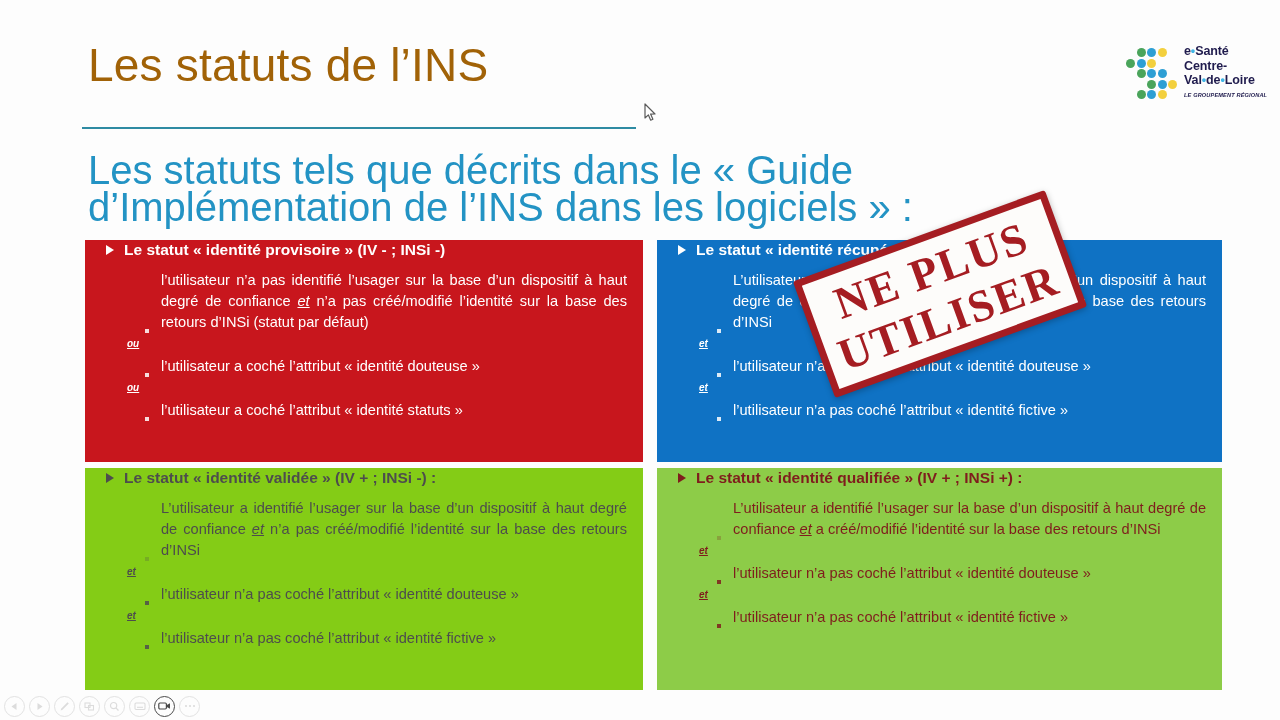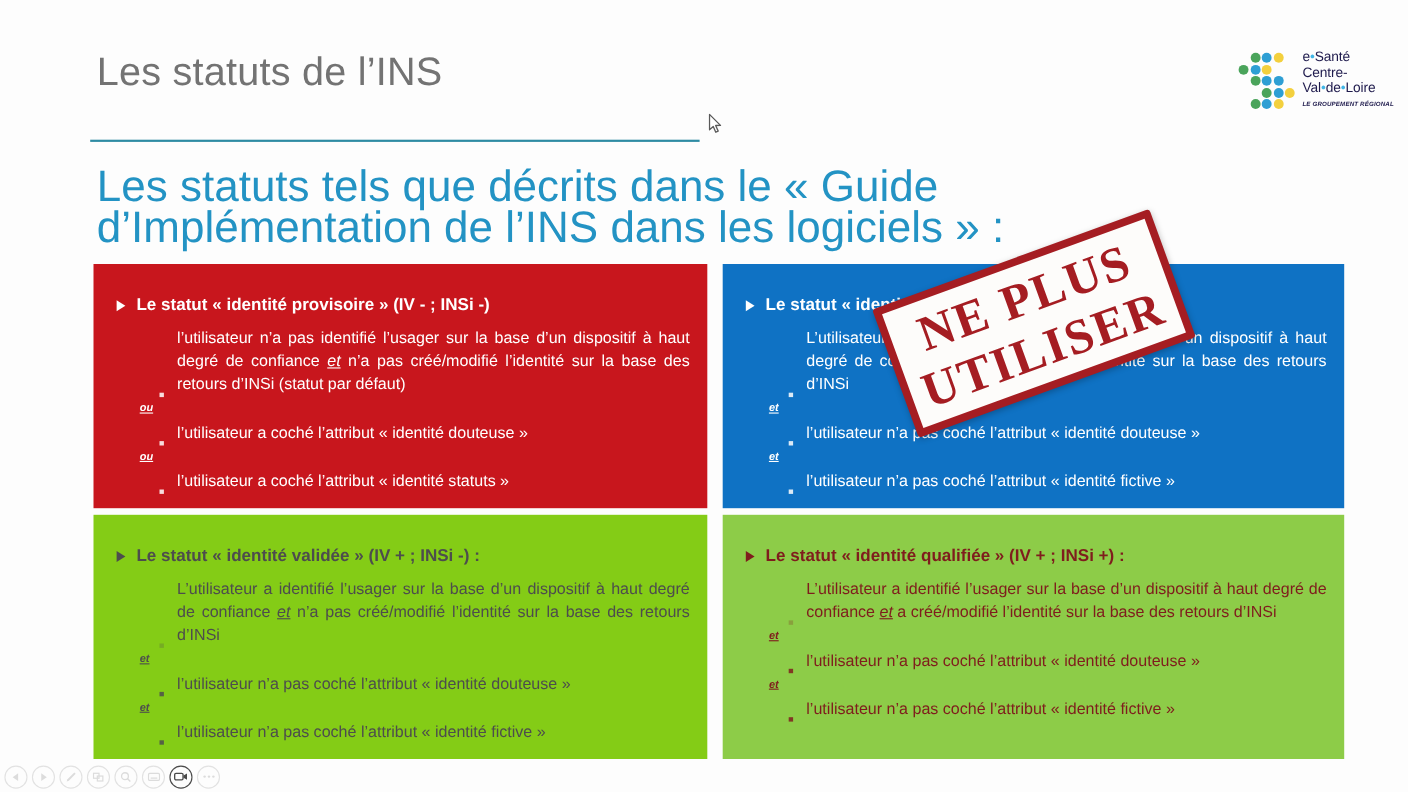--- a/index.html
+++ b/index.html
@@ -21,23 +21,23 @@
     width: 1280px;
     height: 720px;
     background: #fdfdfd;
   }
 
   
   .page-title {
     position: absolute;
     left: 88px;
     top: 38px;
-    font-size: 36px;
+    font-size: 46px;
     line-height: 54px;
-    color: #737373;
+    color: #a16207;
     font-weight: 400;
     letter-spacing: 0.2px;
     white-space: nowrap;
   }
   .title-rule {
     position: absolute;
     left: 82px;
     top: 127px;
     width: 554px;
     height: 2px;
@@ -66,21 +66,21 @@
   }
   .logo-text {
     position: absolute;
     left: 58px;
     top: 0px;
     width: 92px;
   }
   .logo-line {
     font-size: 12.5px;
     line-height: 14.5px;
-    font-weight: 400;
+    font-weight: 700;
     color: #1f1b4d;
     letter-spacing: -0.1px;
     white-space: nowrap;
   }
   .logo-sub {
     font-size: 5.6px;
     line-height: 8px;
     font-weight: 700;
     font-style: italic;
     color: #1f1b4d;
@@ -99,21 +99,21 @@
     font-size: 40px;
     line-height: 37px;
     color: #2393c4;
     font-weight: 400;
   }
 
   
   .panel {
     position: absolute;
     box-sizing: border-box;
-    padding: 28px 16px 12px 16px;
+    padding: 0 16px 12px 16px;
   }
   .panel.red    { left: 85px;  top: 240px; width: 558px; height: 222px; background: #c8161d; color: #ffffff; }
   .panel.blue   { left: 657px; top: 240px; width: 565px; height: 222px; background: #0f72c4; color: #ffffff; }
   .panel.yellow { left: 85px;  top: 468px; width: 558px; height: 222px; background: #84cc16; color: #4d4d4d; }
   .panel.green  { left: 657px; top: 468px; width: 565px; height: 222px; background: #8dcc48; color: #7f1d1d; }
 
   .panel-heading {
     display: flex;
     align-items: flex-start;
     font-size: 15.5px;

